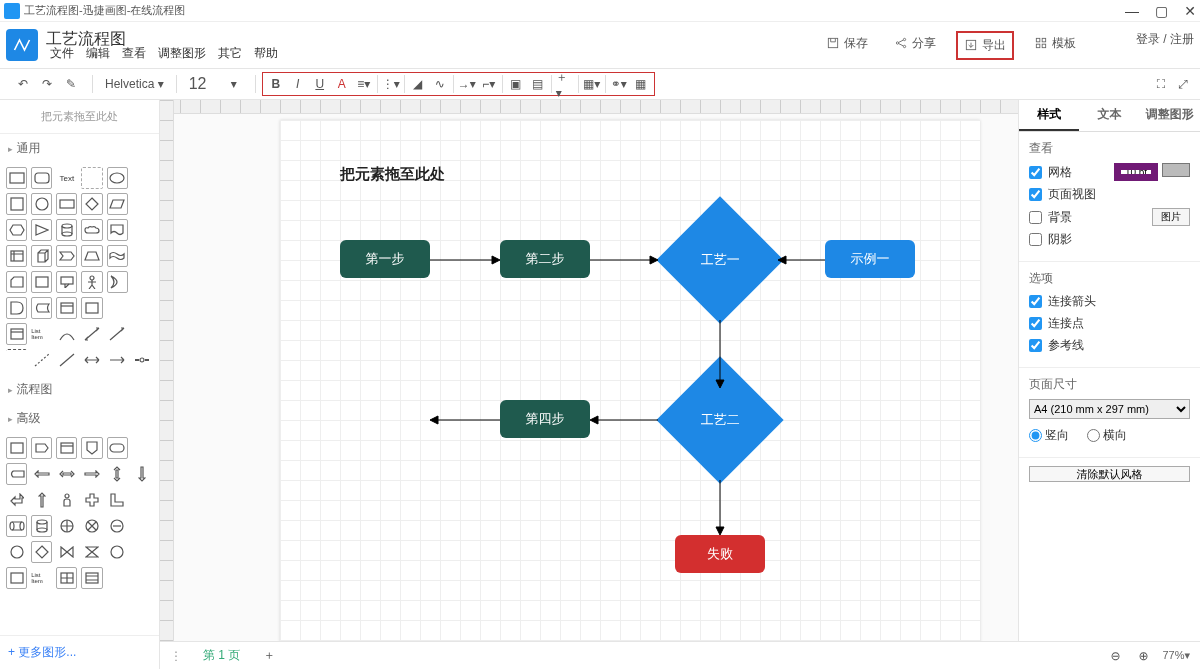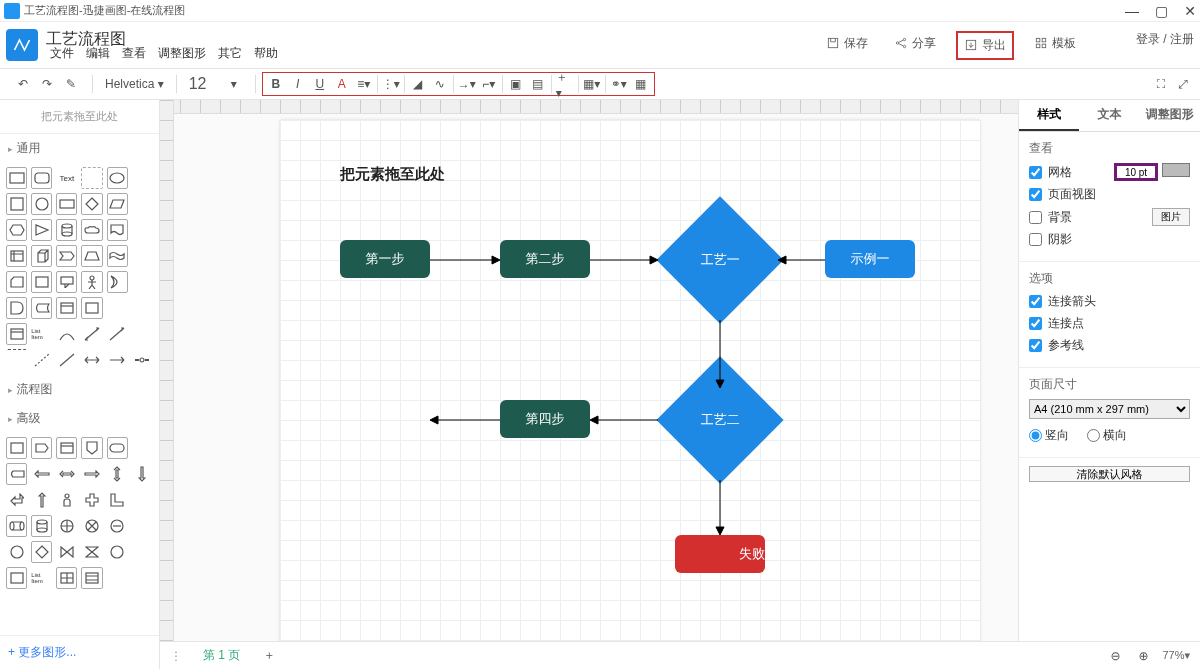--- a/index.html
+++ b/index.html
@@ -45,21 +45,21 @@
 
 
 .rightpanel { position:absolute; right:0; top:100px; width:182px; bottom:28px; border-left:1px solid #e5e5e5; background:#fff; display:flex; flex-direction:column; font-size:12px;}
 .rtabs { display:flex; border-bottom:1px solid #ddd; }
 .rtab { flex:1; text-align:center; padding:6px 0; cursor:pointer; color:#666; font-weight:bold;}
 .rtab.active { border-bottom:2px solid #333; color:#000; }
 .rsection { padding:8px 10px; border-bottom:1px solid #eee; }
 .rsection h4 { font-size:12px; font-weight:normal; color:#666; margin-bottom:6px; }
 .ritem { display:flex; align-items:center; gap:6px; margin:5px 0; }
 .ritem input[type=checkbox], .ritem input[type=radio] { accent-color:#2196f3; }
-.numinput { width:44px; height:18px; border:3px solid #701a75; font-size:10px; text-align:center; }
+.numinput { width:44px; height:18px; border:7px solid #701a75; font-size:10px; text-align:center; }
 .swatch { width:28px; height:14px; background:#bbb; border:1px solid #777; }
 .imgbtn { width:38px; height:18px; border:1px solid #aaa; font-size:10px; background:#f5f5f5; cursor:pointer; text-align:center; }
 .select-full { width:100%; height:20px; font-size:11px; border:1px solid #aaa;}
 .clearbtn { width:100%; height:16px; border:1px solid #aaa; background:#f7f7f7; font-size:11px; cursor:pointer; }
 
 
 .canvas-wrap { position:absolute; left:160px; right:182px; top:100px; bottom:28px; overflow:hidden; background:#fafafa; }
 .ruler-h { position:absolute; left:0; right:0; top:0; height:14px; background:repeating-linear-gradient(90deg,#ccc 0,#ccc 1px, #f0f0f0 1px, #f0f0f0 20px); border-bottom:1px solid #ddd;}
 .ruler-v { position:absolute; left:0; top:0; bottom:0; width:14px; background:repeating-linear-gradient(0deg,#ccc 0,#ccc 1px, #f0f0f0 1px, #f0f0f0 20px); border-right:1px solid #ddd;}
 .page { position:absolute; left:120px; top:20px; width:700px; height:560px; background:#fff; box-shadow:0 0 3px rgba(0,0,0,0.15); background-image: linear-gradient(#eee 1px, transparent 1px), linear-gradient(90deg, #eee 1px, transparent 1px); background-size: 20px 20px; }
@@ -590,21 +590,21 @@
         <span>示例一</span>
       </div>
 
     <div class="node rect-node" style="left:220px; top:280px;">
         <span>第四步</span>
       </div>
     <div class="node dia-node" style="left:395px; top:255px;">
         <span>工艺二</span>
       </div>
 
-    <div class="node fail-node" style="left:395px; top:415px;justify-content:flex-end;">
+    <div class="node fail-node" style="left:395px; top:415px;">
         <span>失败</span>
       </div>
 
     <svg class="arrow" style="left:150px; top:134px;" width="70" height="12">
         <line x1="0" y1="6" x2="62" y2="6" stroke="#000"></line>
         <polygon points="62,2 70,6 62,10"></polygon>
       </svg>
     <svg class="arrow" style="left:310px; top:134px;" width="68" height="12">
         <line x1="0" y1="6" x2="60" y2="6" stroke="#000"></line>
         <polygon points="60,2 68,6 60,10"></polygon>

